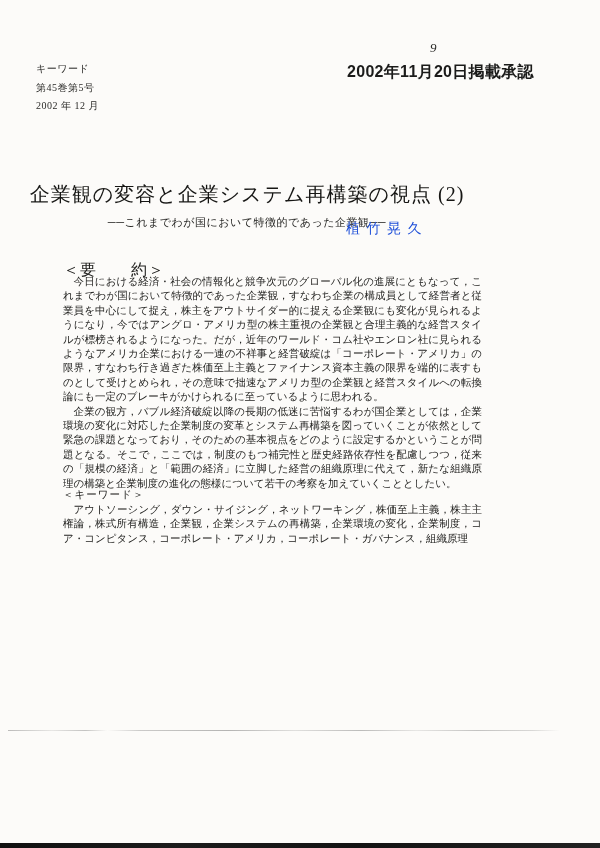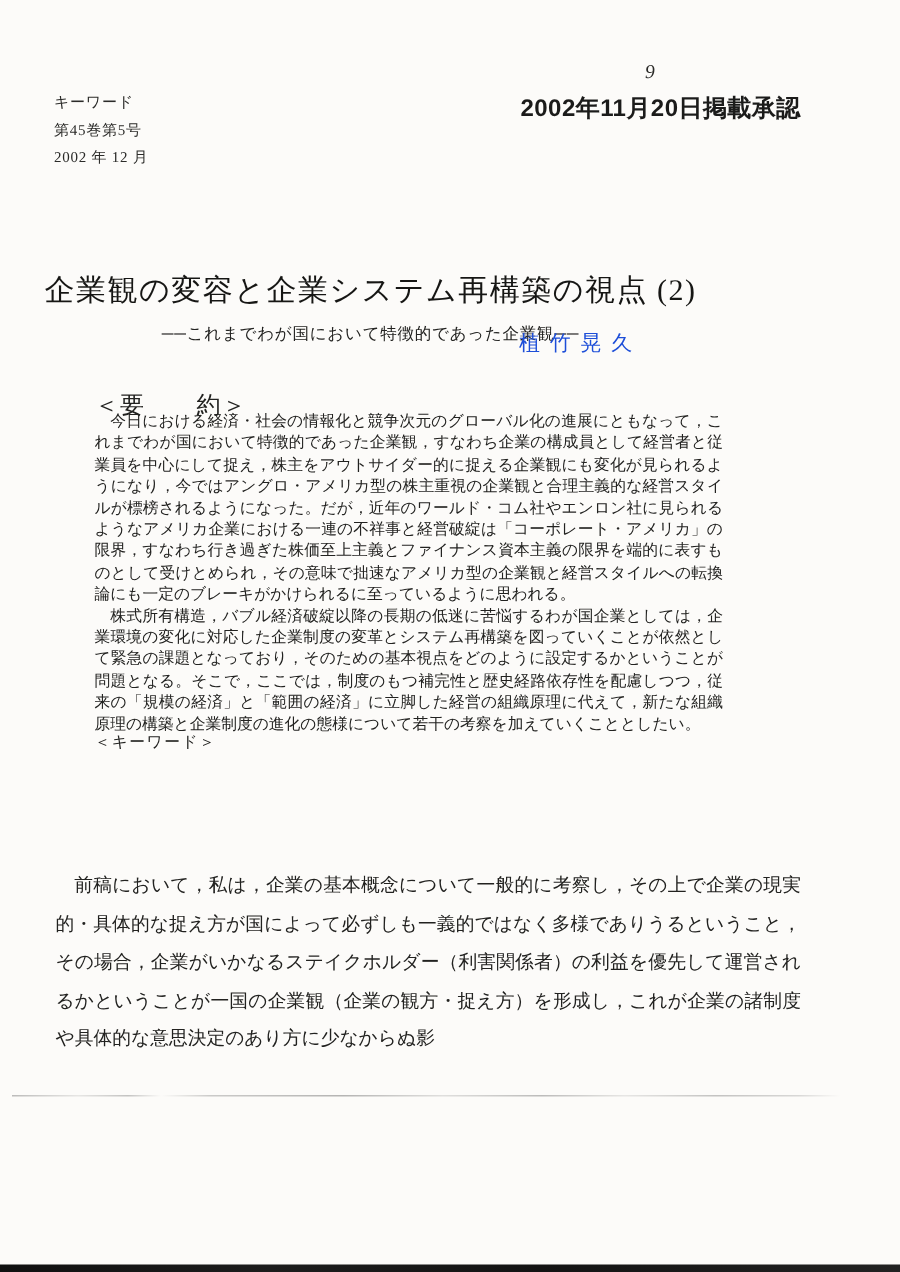--- a/index.html
+++ b/index.html
@@ -97,26 +97,26 @@
     <div class="title">企業観の変容と企業システム再構築の視点 (2)</div>
     <div class="subtitle">──これまでわが国において特徴的であった企業観──</div>
   </div>
 
   <div class="abs author">植 竹 晃 久</div>
 
   <div class="abs abstract-label">＜要　　約＞</div>
 
   <div class="abs abstract-body">
     <p>今日における経済・社会の情報化と競争次元のグローバル化の進展にともなって，これまでわが国において特徴的であった企業観，すなわち企業の構成員として経営者と従業員を中心にして捉え，株主をアウトサイダー的に捉える企業観にも変化が見られるようになり，今ではアングロ・アメリカ型の株主重視の企業観と合理主義的な経営スタイルが標榜されるようになった。だが，近年のワールド・コム社やエンロン社に見られるようなアメリカ企業における一連の不祥事と経営破綻は「コーポレート・アメリカ」の限界，すなわち行き過ぎた株価至上主義とファイナンス資本主義の限界を端的に表すものとして受けとめられ，その意味で拙速なアメリカ型の企業観と経営スタイルへの転換論にも一定のブレーキがかけられるに至っているように思われる。</p>
-    <p>株式所有構造，バブル経済破綻以降の長期の低迷に苦悩するわが国企業としては，企業環境の変化に対応した企業制度の変革とシステム再構築を図っていくことが依然として緊急の課題となっており，そのための基本視点をどのように設定するかということが問題となる。そこで，ここでは，制度のもつ補完性と歴史経路依存性を配慮しつつ，従来の「規模の経済」と「範囲の経済」に立脚した経営の組織原理に代えて，新たな組織原理の構築と企業制度の進化の態様について若干の考察を加えていくこととしたい。</p>
+    <p>企業の観方，バブル経済破綻以降の長期の低迷に苦悩するわが国企業としては，企業環境の変化に対応した企業制度の変革とシステム再構築を図っていくことが依然として緊急の課題となっており，そのための基本視点をどのように設定するかということが問題となる。そこで，ここでは，制度のもつ補完性と歴史経路依存性を配慮しつつ，従来の「規模の経済」と「範囲の経済」に立脚した経営の組織原理に代えて，新たな組織原理の構築と企業制度の進化の態様について若干の考察を加えていくこととしたい。</p>
   </div>
 
   <div class="abs kw-label">＜キーワード＞</div>
 
+  <div class="abs kw-text">アウトソーシング，ダウン・サイジング，ネットワーキング，株価至上主義，株主主権論，株式所有構造，企業観，企業システムの再構築，企業環境の変化，企業制度，コア・コンピタンス，コーポレート・アメリカ，コーポレート・ガバナンス，組織原理</div>
 
 
-  <div class="abs body-par">前稿において，私は，企業の基本概念について一般的に考察し，その上で企業の現実的・具体的な捉え方が国によって必ずしも一義的ではなく多様でありうるということ，その場合，企業がいかなるステイクホルダー（利害関係者）の利益を優先して運営されるかということが一国の企業観（企業の観方・捉え方）を形成し，これが企業の諸制度や具体的な意思決定のあり方に少なからぬ影</div>
 
   <div class="abs artifact-line"></div>
 
   <div class="abs scan-edge"></div>
 
 </div>
 
 </body></html>

